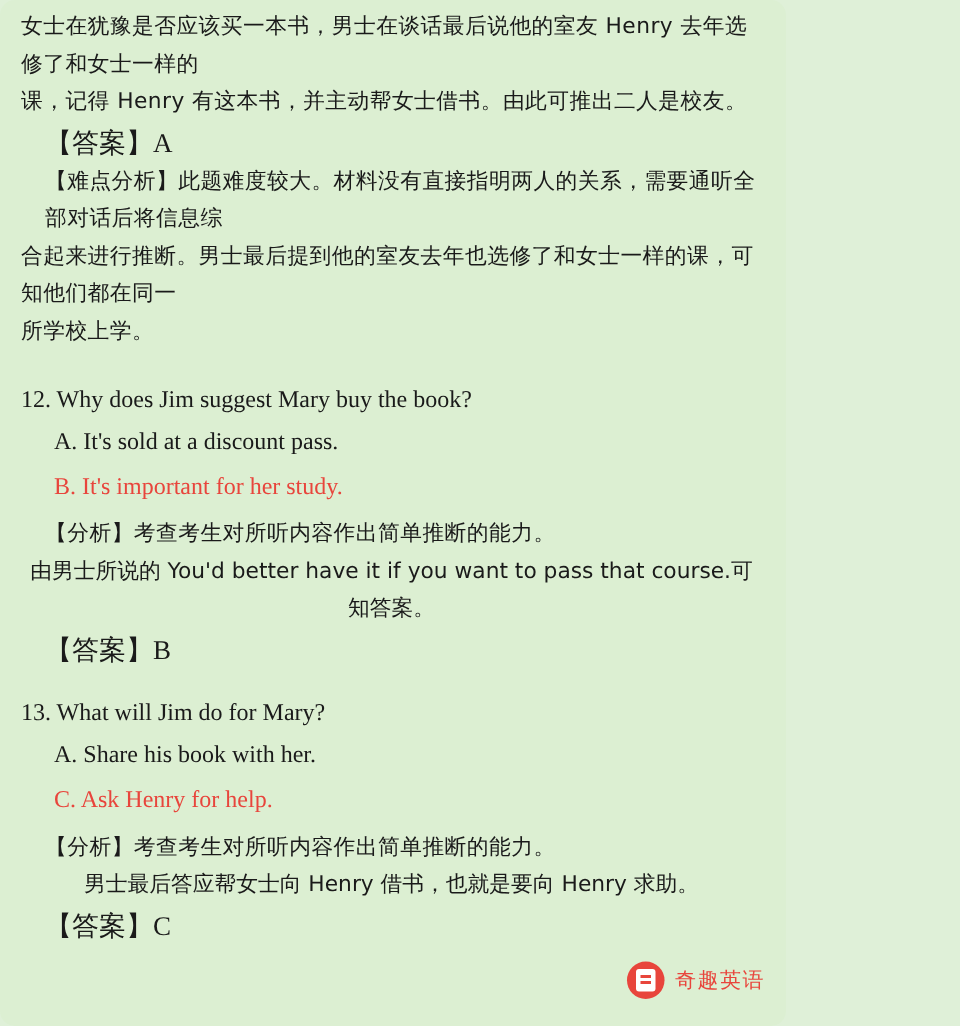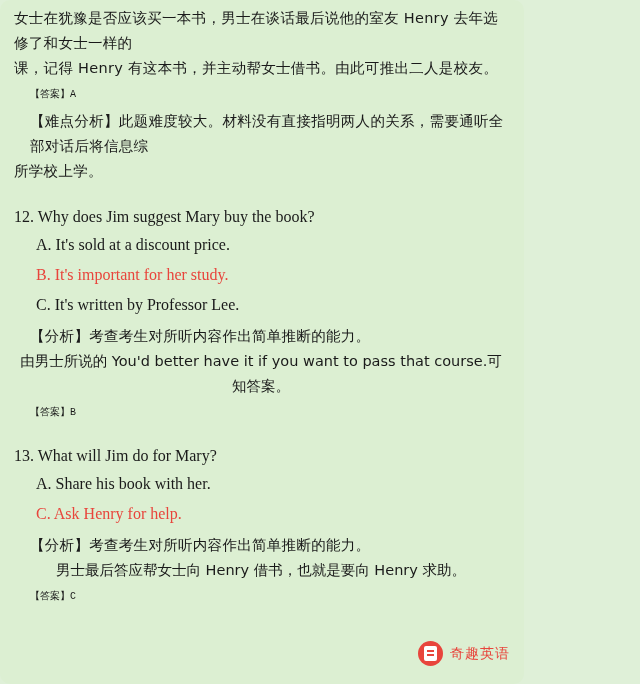--- a/index.html
+++ b/index.html
@@ -45,22 +45,22 @@
   .opt {
     font-family: "Liberation Serif", serif;
     font-size: 16px;
     line-height: 30px;
     padding-left: 22px;
   }
   .opt.red, .red {
     color: #e8453c;
   }
   .answer {
-    font-family: Liberation Mono, monospace;
-    font-size: 10px;
+    font-family: Liberation Serif, serif;
+    font-size: 18px;
     line-height: 28px;
   }
   .indent {
     padding-left: 16px;
   }
   .gap-s { height: 4px; }
   .gap-m { height: 8px; }
 
   
   .badge {
@@ -111,40 +111,37 @@
 <body>
 
 <div class="page">
 
   <div class="cn">女士在犹豫是否应该买一本书，男士在谈话最后说他的室友 Henry 去年选修了和女士一样的</div>
   <div class="cn">课，记得 Henry 有这本书，并主动帮女士借书。由此可推出二人是校友。</div>
 
   <div class="answer indent">【答案】A</div>
 
   <div class="cn indent">【难点分析】此题难度较大。材料没有直接指明两人的关系，需要通听全部对话后将信息综</div>
+  <div class="cn">合起来进行推断。男士最后提到他的室友去年也选修了和女士一样的课，可知他们都在同一</div>
   <div class="cn">所学校上学。</div>
 
   <div class="gap-m"></div>
 
   <div class="q">
     <span>12.</span>
     <span>Why does Jim suggest Mary buy the book?</span>
   </div>
 
   <div class="opt">
     <span>A.</span>
-    <span>It's sold at a discount price.</span>
+    <span>It's sold at a discount pass.</span>
   </div>
   <div class="opt red">
     <span>B.</span>
     <span>It's important for her study.</span>
-  </div>
-  <div class="opt">
-    <span>C.</span>
-    <span>It's written by Professor Lee.</span>
   </div>
 
   <div class="gap-s"></div>
 
   <div class="cn indent">【分析】考查考生对所听内容作出简单推断的能力。</div>
   <div class="mix">由男士所说的 You'd better have it if you want to pass that course.可知答案。</div>
   <div class="answer indent">【答案】B</div>
 
   <div class="gap-s"></div>
 

